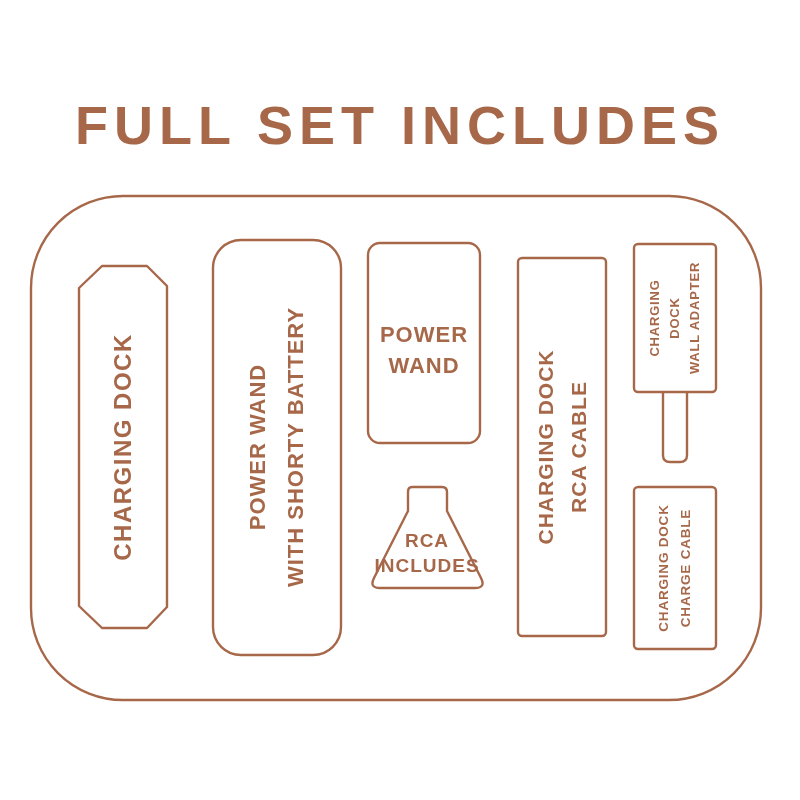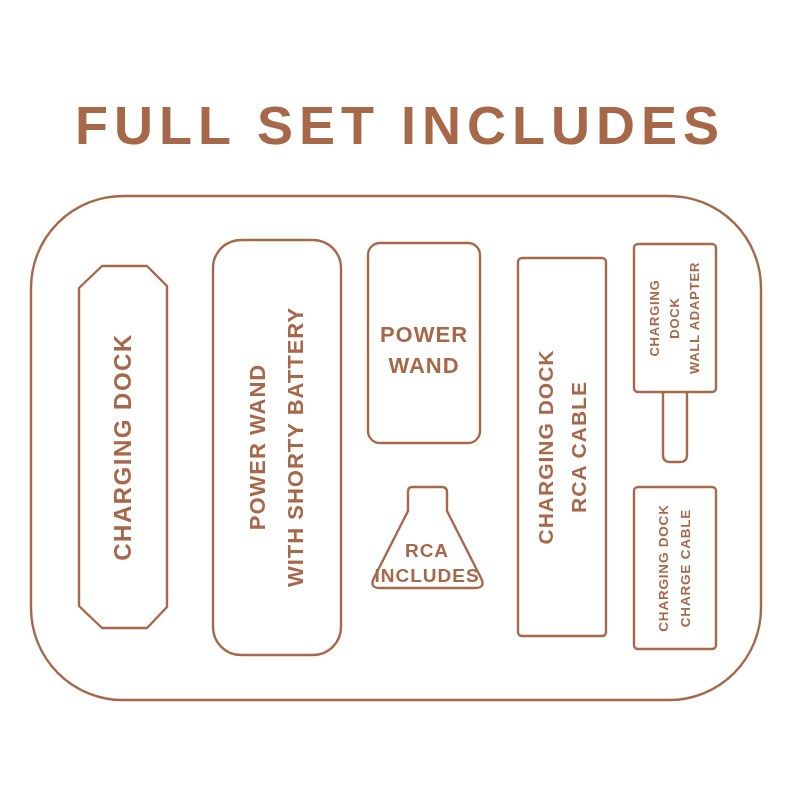--- a/index.html
+++ b/index.html
@@ -41,21 +41,21 @@
     font-weight: 700;
     text-align: center;
     white-space: nowrap;
   }
   .rot   { transform: translate(-50%, -50%) rotate(-90deg); }
   .horiz { transform: translate(-50%, -50%); }
 
   .lbl-dock        { font-size: 24px; letter-spacing: 1.5px; }
   .lbl-wand        { font-size: 22px; letter-spacing: 1px;   line-height: 38px; }
   .lbl-battery     { font-size: 22px; letter-spacing: 1px;   line-height: 31px; }
-  .lbl-rca-adapter { font-size: 19px; letter-spacing: 1px;   line-height: 25px; margin-top: 10px; }
+  .lbl-rca-adapter { font-size: 19px; letter-spacing: 1px;   line-height: 25px; }
   .lbl-rca-cable   { font-size: 21px; letter-spacing: 1px;   line-height: 33px; }
   .lbl-wall        { font-size: 13px; letter-spacing: 0.8px; line-height: 20px; }
   .lbl-charge      { font-size: 13.5px; letter-spacing: 0.8px; line-height: 22px; }
 </style>
 </head>
 <body>
 
 <div class="page">
 
   <h1 class="title">FULL SET INCLUDES</h1>

